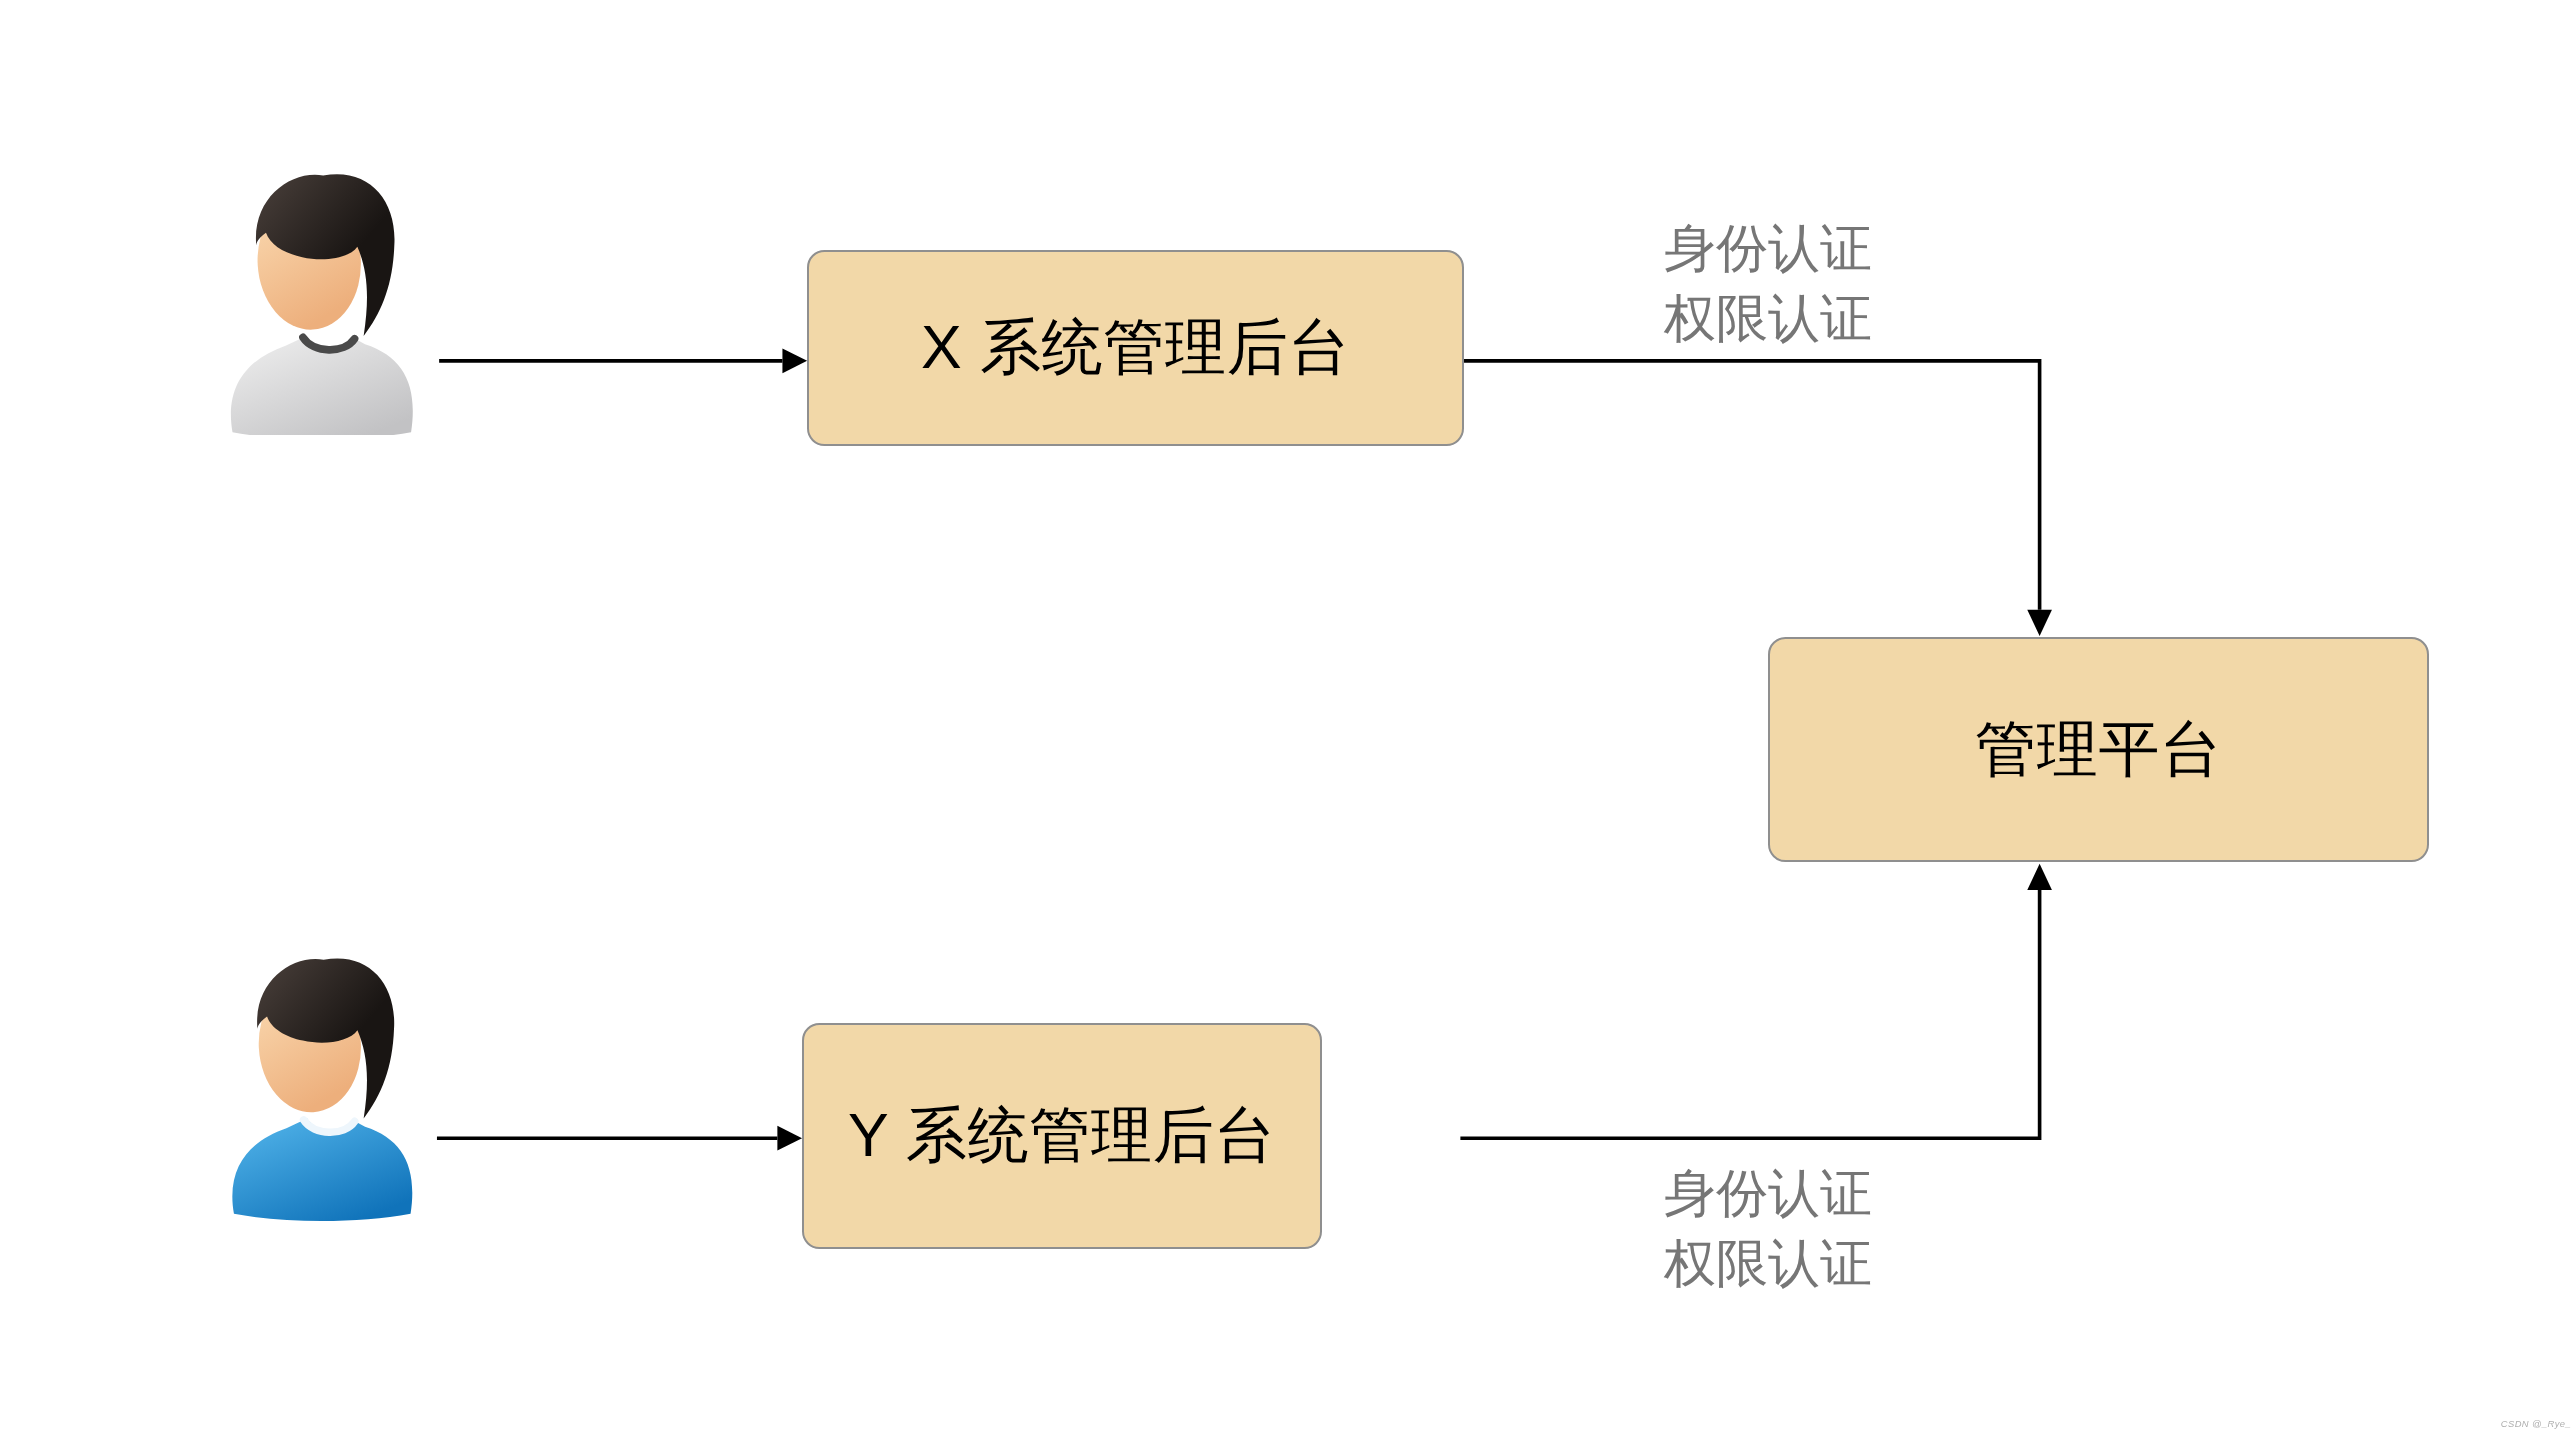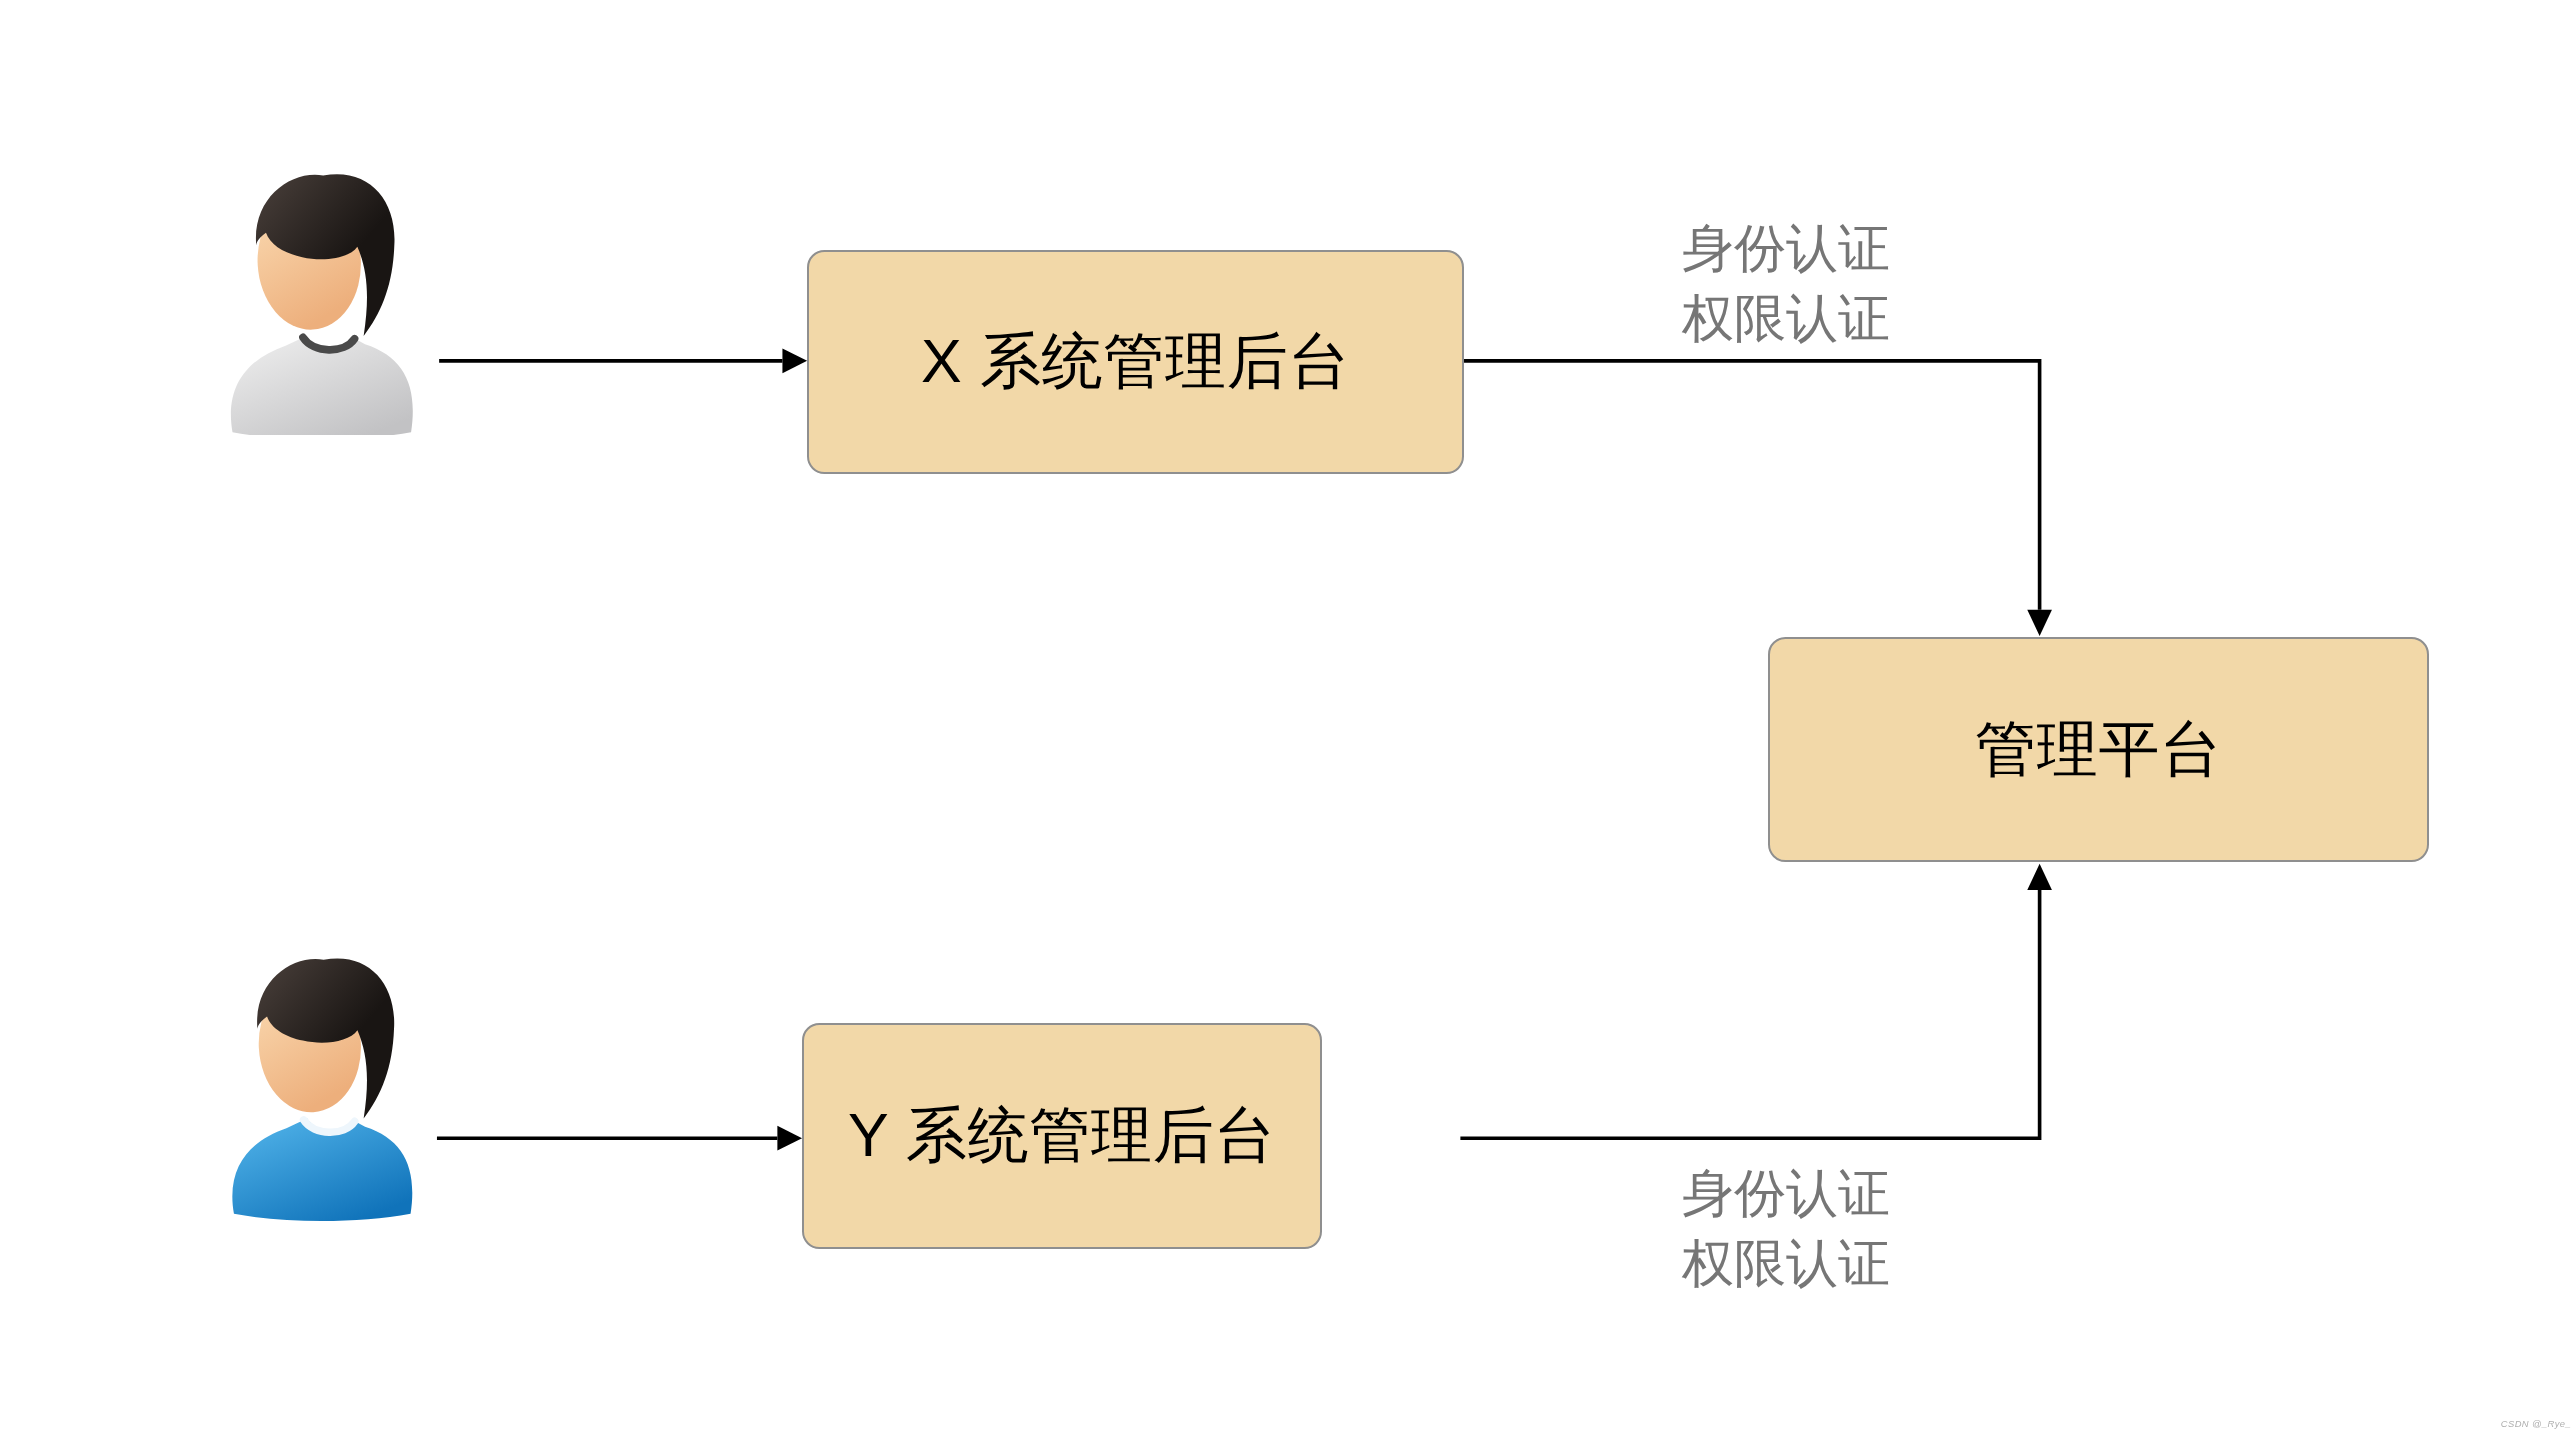--- a/index.html
+++ b/index.html
@@ -17,31 +17,30 @@
     position:absolute;
     background:var(--node-fill,#F2D8A8);
     border:2.9px solid var(--node-border,#8F8F8F);
     border-radius:17.4px;
     display:flex;align-items:center;justify-content:center;
     font-size:61px;color:#000;
     box-sizing:border-box;
     letter-spacing:0.7px;
     white-space:nowrap;
   }
-  #node-system-x{left:807px;top:250px;width:657px;height:224px;}
+  #node-system-x{left:807px;top:250px;width:657px;height:196px;}
   #node-system-y{left:802px;top:1023px;width:520px;height:226px;}
   #node-platform{left:1768px;top:637px;width:661px;height:225px;}
   .auth-label{
     position:absolute;
     width:212px;
     text-align:center;
     font-size:52px;line-height:70px;
     color:var(--label-text,#767676);
     white-space:nowrap;
-    margin-left:18px;
   }
   #auth-label-top{left:1662px;top:213px;}
   #auth-label-bottom{left:1662px;top:1158px;}
   .person{position:absolute;}
   #person-x{left:214px;top:156px;width:210px;height:279px;}
   #person-y{left:216px;top:935px;width:207px;height:287px;}
   .watermark{
     position:absolute;right:5px;bottom:4.4px;
     font-size:9.4px;color:var(--watermark-text,#AFAFAF);
     letter-spacing:0.4px;

